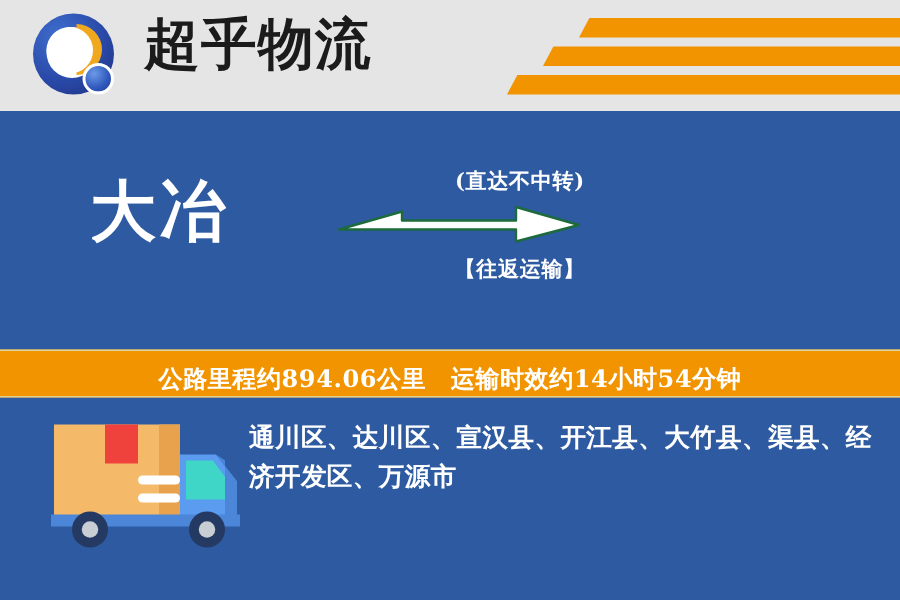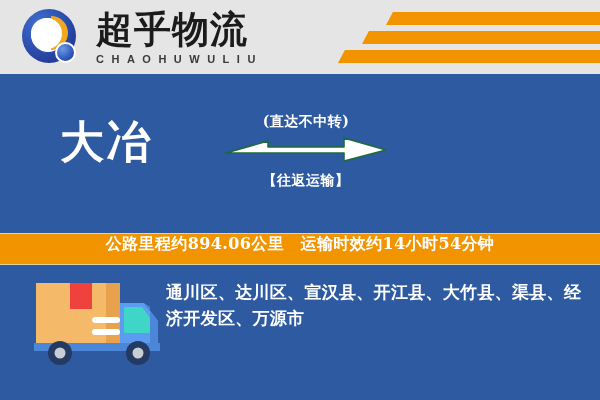--- a/index.html
+++ b/index.html
@@ -150,21 +150,21 @@
     white-space: nowrap;
   }
   .city.origin { left: 60px; }
   .city.dest   { left: 392px; }
 
   .mid {
     position: absolute;
     left: 222px;
     top: 38px;
     width: 168px;
-    text-align: center;
+    text-align: right;
   }
   .mid-top, .mid-bottom {
     font-family: "DejaVu Serif", "Liberation Serif", serif;
     font-size: 14px;
     font-weight: bold;
     color: #ffffff;
     letter-spacing: 0.5px;
     line-height: 18px;
     white-space: nowrap;
   }
@@ -182,21 +182,21 @@
     position: absolute;
     left: 0;
     top: 159px;
     width: 600px;
     height: 32px;
     background: #f29400;
     border-top: 1.5px solid #e0d89a;
     border-bottom: 1.5px solid #dcd39a;
     box-sizing: border-box;
     display: flex;
-    align-items: flex-start;
+    align-items: flex-end;
     justify-content: center;
   }
   .infobar-text {
     font-family: "DejaVu Serif", "Liberation Serif", serif;
     font-size: 16px;
     font-weight: bold;
     color: #ffffff;
     letter-spacing: 0.4px;
     white-space: nowrap;
   }
@@ -244,21 +244,20 @@
     <div class="logo-mark">
       <div class="ring"></div>
       <div class="inner-white"></div>
       <div class="crescent"></div>
       <div class="crescent-cut"></div>
       <div class="dot"></div>
     </div>
 
     <div class="brand-block">
       <div class="brand-cn">超乎物流</div>
-      <div class="brand-en">CHAOHUWULIU</div>
     </div>
 
     <div class="stripes">
       <div class="stripe s1"></div>
       <div class="stripe s2"></div>
       <div class="stripe s3"></div>
     </div>
 
   </div>
 

